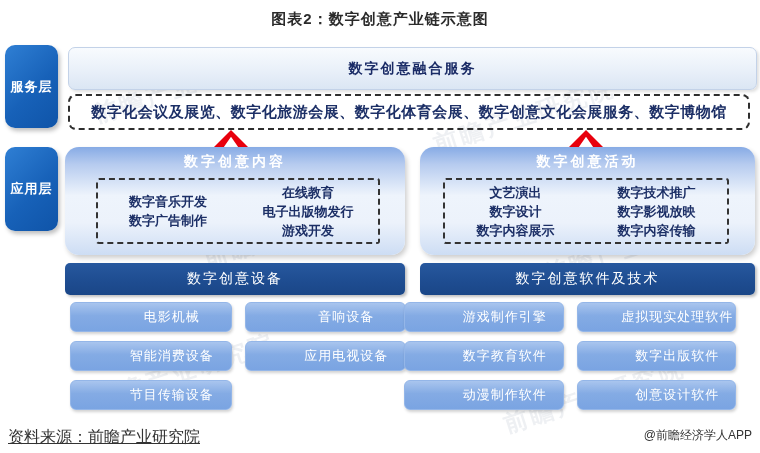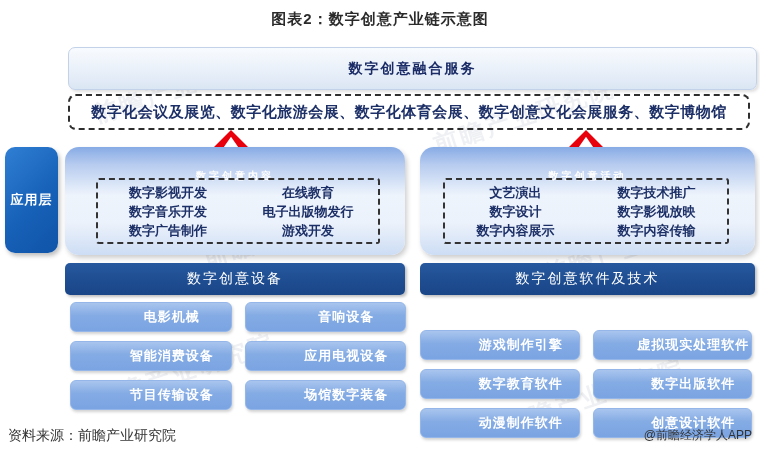--- a/index.html
+++ b/index.html
@@ -13,21 +13,21 @@
   .wm{position:absolute;color:rgba(120,136,165,0.13);font-weight:bold;font-size:24px;
     transform:rotate(-18deg);white-space:nowrap;pointer-events:none;letter-spacing:3px;}
 
   
   .layer-label{position:absolute;left:5px;width:53px;border-radius:10px;
     background:linear-gradient(135deg,#2f7fd4 0%,#1761b8 55%,#0f54a8 100%);
     box-shadow:2px 3px 4px rgba(0,0,0,0.25);
     color:#ffffff;font-weight:bold;font-size:13px;
     display:flex;align-items:center;justify-content:center;letter-spacing:1px;}
   .label-service{top:45px;height:83px;}
-  .label-application{top:147px;height:106px;}
+  .label-application{top:147px;height:84px;}
   .label-foundation{top:264px;height:154px;}
 
   
   .service-bar{position:absolute;left:68px;top:47px;width:687px;height:41px;
     background:linear-gradient(180deg,#f8fbfe 0%,#e9f0f9 55%,#dbe6f4 100%);
     border:1px solid #c3d2e8;border-radius:7px;
     box-shadow:2px 2px 3px rgba(0,0,0,0.12);
     display:flex;align-items:center;justify-content:center;
     color:#1a2b66;font-weight:bold;font-size:14px;letter-spacing:2px;}
   .service-dashed{position:absolute;left:68px;top:94px;width:678px;height:32px;
@@ -41,77 +41,77 @@
   .arrow-left{left:214px;top:130px;}
   .arrow-right{left:569px;top:130px;}
 
   
   .app-box{position:absolute;top:147px;height:108px;border-radius:14px;
     background:linear-gradient(180deg,#87abe5 0%,#b6cbef 16%,#eef4fc 45%,#ecf2fb 70%,#cdddf4 100%);
     box-shadow:2px 3px 5px rgba(0,0,0,0.2);}
   .app-box-left{left:65px;width:340px;}
   .app-box-right{left:420px;width:335px;}
   .app-box-title{position:absolute;top:6px;left:0;width:100%;text-align:center;
-    color:#ffffff;font-weight:bold;font-size:10px;letter-spacing:3px;margin-top:16px;}
+    color:#ffffff;font-weight:bold;font-size:14px;letter-spacing:3px;}
   .app-inner{position:absolute;top:31px;border:2px dashed #333333;border-radius:3px;
     display:flex;align-items:center;}
   .app-inner-left{left:31px;width:280px;height:62px;}
   .app-inner-right{left:23px;width:282px;height:62px;}
   .app-col{flex:1;text-align:center;color:#1c2f66;font-weight:bold;font-size:13px;line-height:19px;}
 
   
   .found-header{position:absolute;top:263px;height:32px;border-radius:5px;
     background:linear-gradient(180deg,#27589e 0%,#1e4c90 60%,#1a4687 100%);
     box-shadow:2px 2px 3px rgba(0,0,0,0.25);
     display:flex;align-items:center;justify-content:center;
     color:#ffffff;font-weight:normal;font-size:14px;letter-spacing:2px;}
   .found-header-left{left:65px;width:340px;}
   .found-header-right{left:420px;width:335px;}
   .found-grid{position:absolute;top:302px;display:grid;
     grid-template-columns:1fr 1fr;column-gap:13px;row-gap:9px;}
   .found-grid-left{left:70px;width:336px;}
-  .found-grid-right{left:420px;width:332px;margin-top:28px;}
+  .found-grid-right{left:404px;width:332px;}
   .found-item{height:28px;border-radius:6px;
     background:linear-gradient(180deg,#a9c5ee 0%,#84abe4 45%,#7aa4e2 100%);
     border:1px solid #94b6e8;
     box-shadow:1px 2px 3px rgba(0,0,0,0.18);
     display:flex;align-items:center;justify-content:center;
-    color:#ffffff;font-weight:bold;font-size:13px;letter-spacing:1px;padding-left:42px;}
+    color:#ffffff;font-weight:normal;font-size:13px;letter-spacing:1px;padding-left:42px;}
 
   
-  .footer-source{position:absolute;left:8px;top:427px;font-size:14px;color:#333333;}
+  .footer-source{position:absolute;left:8px;top:427px;font-size:16px;color:#333333;text-decoration:underline;}
   .footer-credit{position:absolute;right:8px;top:427px;font-size:12px;color:#333333;}
 </style>
 </head>
 <body>
 
 <div class="stage">
 
   <span class="wm" style="left:90px;top:70px;">前瞻产业研究院</span>
   <span class="wm" style="left:430px;top:100px;">前瞻产业研究院</span>
   <span class="wm" style="left:200px;top:215px;">前瞻产业研究院</span>
   <span class="wm" style="left:540px;top:230px;">前瞻产业研究院</span>
   <span class="wm" style="left:90px;top:355px;">前瞻产业研究院</span>
   <span class="wm" style="left:500px;top:380px;">前瞻产业研究院</span>
 
   <div class="page-title">图表2：数字创意产业链示意图</div>
 
+  <div class="layer-label label-service">服务层</div>
   <div class="layer-label label-application">应用层</div>
 
   <div class="service-bar">数字创意融合服务</div>
   <div class="service-dashed">数字化会议及展览、数字化旅游会展、数字化体育会展、数字创意文化会展服务、数字博物馆</div>
 
   <div class="arrow-up arrow-left"></div>
   <div class="arrow-up arrow-right"></div>
 
   <div class="app-box app-box-left">
     <div class="app-box-title">数字创意内容</div>
     <div class="app-inner app-inner-left">
       <div class="app-col">
-        <div>数字影视开发</div>
         <div>数字音乐开发</div>
         <div>数字广告制作</div>
       </div>
       <div class="app-col">
         <div>在线教育</div>
         <div>电子出版物发行</div>
         <div>游戏开发</div>
       </div>
     </div>
   </div>
@@ -134,21 +134,20 @@
 
   <div class="found-header found-header-left">数字创意设备</div>
   <div class="found-header found-header-right">数字创意软件及技术</div>
 
   <div class="found-grid found-grid-left">
     <div class="found-item">电影机械</div>
     <div class="found-item">音响设备</div>
     <div class="found-item">智能消费设备</div>
     <div class="found-item">应用电视设备</div>
     <div class="found-item">节目传输设备</div>
-    <div class="found-item">场馆数字装备</div>
   </div>
 
   <div class="found-grid found-grid-right">
     <div class="found-item">游戏制作引擎</div>
     <div class="found-item">虚拟现实处理软件</div>
     <div class="found-item">数字教育软件</div>
     <div class="found-item">数字出版软件</div>
     <div class="found-item">动漫制作软件</div>
     <div class="found-item">创意设计软件</div>
   </div>

